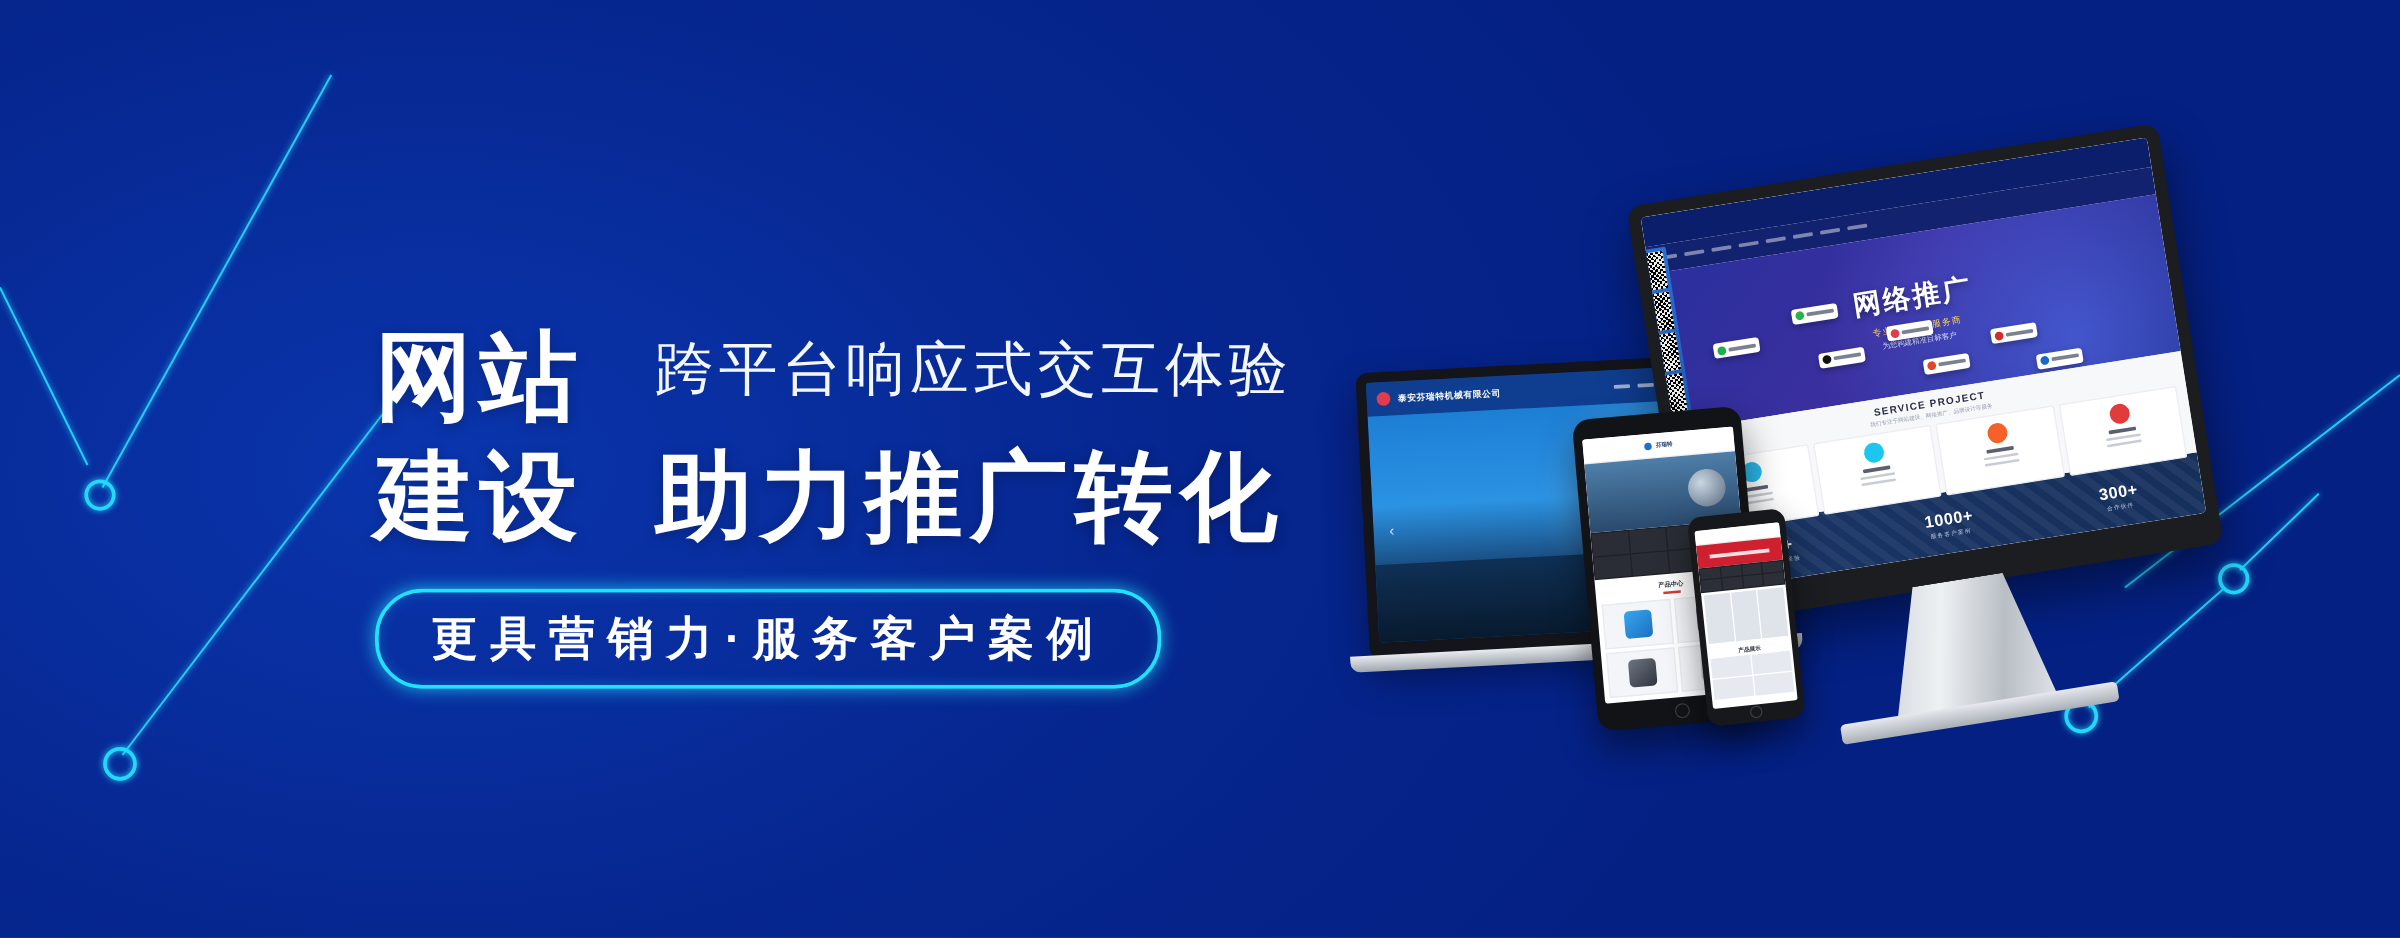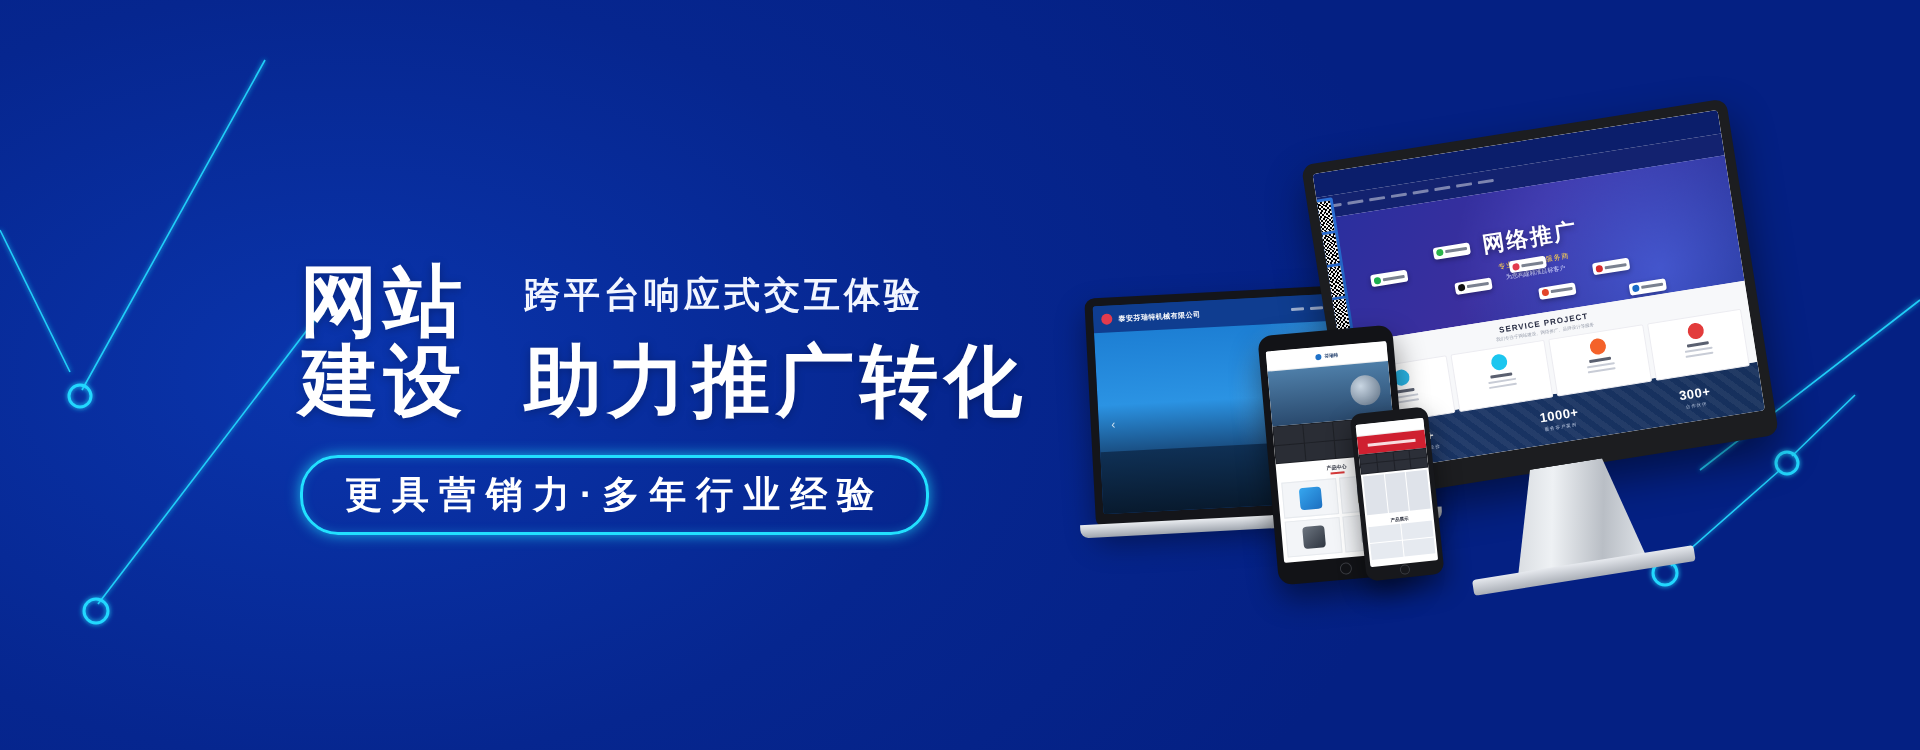--- a/index.html
+++ b/index.html
@@ -50,24 +50,24 @@
     position:absolute;left:300px;top:262px;width:760px;
     color:#ffffff;
   }
   .headline-row{display:flex;align-items:center;gap:56px;}
   .kw{
     font-size:78px;line-height:1.02;font-weight:700;letter-spacing:6px;
     white-space:nowrap;
     text-shadow:0 2px 10px rgba(0,0,0,.25);
   }
   .sub{
-    font-size:36px;letter-spacing:4px;font-weight:700;white-space:nowrap;
+    font-size:47px;letter-spacing:4px;font-weight:400;white-space:nowrap;
     padding-bottom:12px;color:#f2f6ff;
   }
-  .headline-row2{display:flex;align-items:flex-end;gap:56px;margin-top:0;}
+  .headline-row2{display:flex;align-items:flex-end;gap:56px;margin-top:16px;}
   .kw2{
     font-size:78px;line-height:1.02;font-weight:700;letter-spacing:6px;white-space:nowrap;
     text-shadow:0 2px 10px rgba(0,0,0,.25);
   }
   .badge{
     margin-top:34px;
     display:inline-flex;align-items:center;justify-content:center;
     height:74px;padding:0 42px;
     border:3px solid #22e0ff;border-radius:38px;
     box-shadow:0 0 14px rgba(34,224,255,.75),inset 0 0 10px rgba(34,224,255,.25);
@@ -259,21 +259,21 @@
     <div class="headline-row">
       <div class="kw">网站</div>
       <div class="sub">跨平台响应式交互体验</div>
     </div>
 
     <div class="headline-row2">
       <div class="kw2">建设</div>
       <div class="kw2">助力推广转化</div>
     </div>
 
-    <div class="badge">更具营销力·多年行业经验</div>
+    <div class="badge">更具营销力·服务客户案例</div>
   </div>
 
   <div class="devices">
 
     <div class="laptop">
       <div class="lap-lid">
         <div class="lap-screen">
           <div class="lap-bar">
             <div class="lap-logo"></div>
             <div class="lap-brand">泰安芬瑞特机械有限公司</div>

